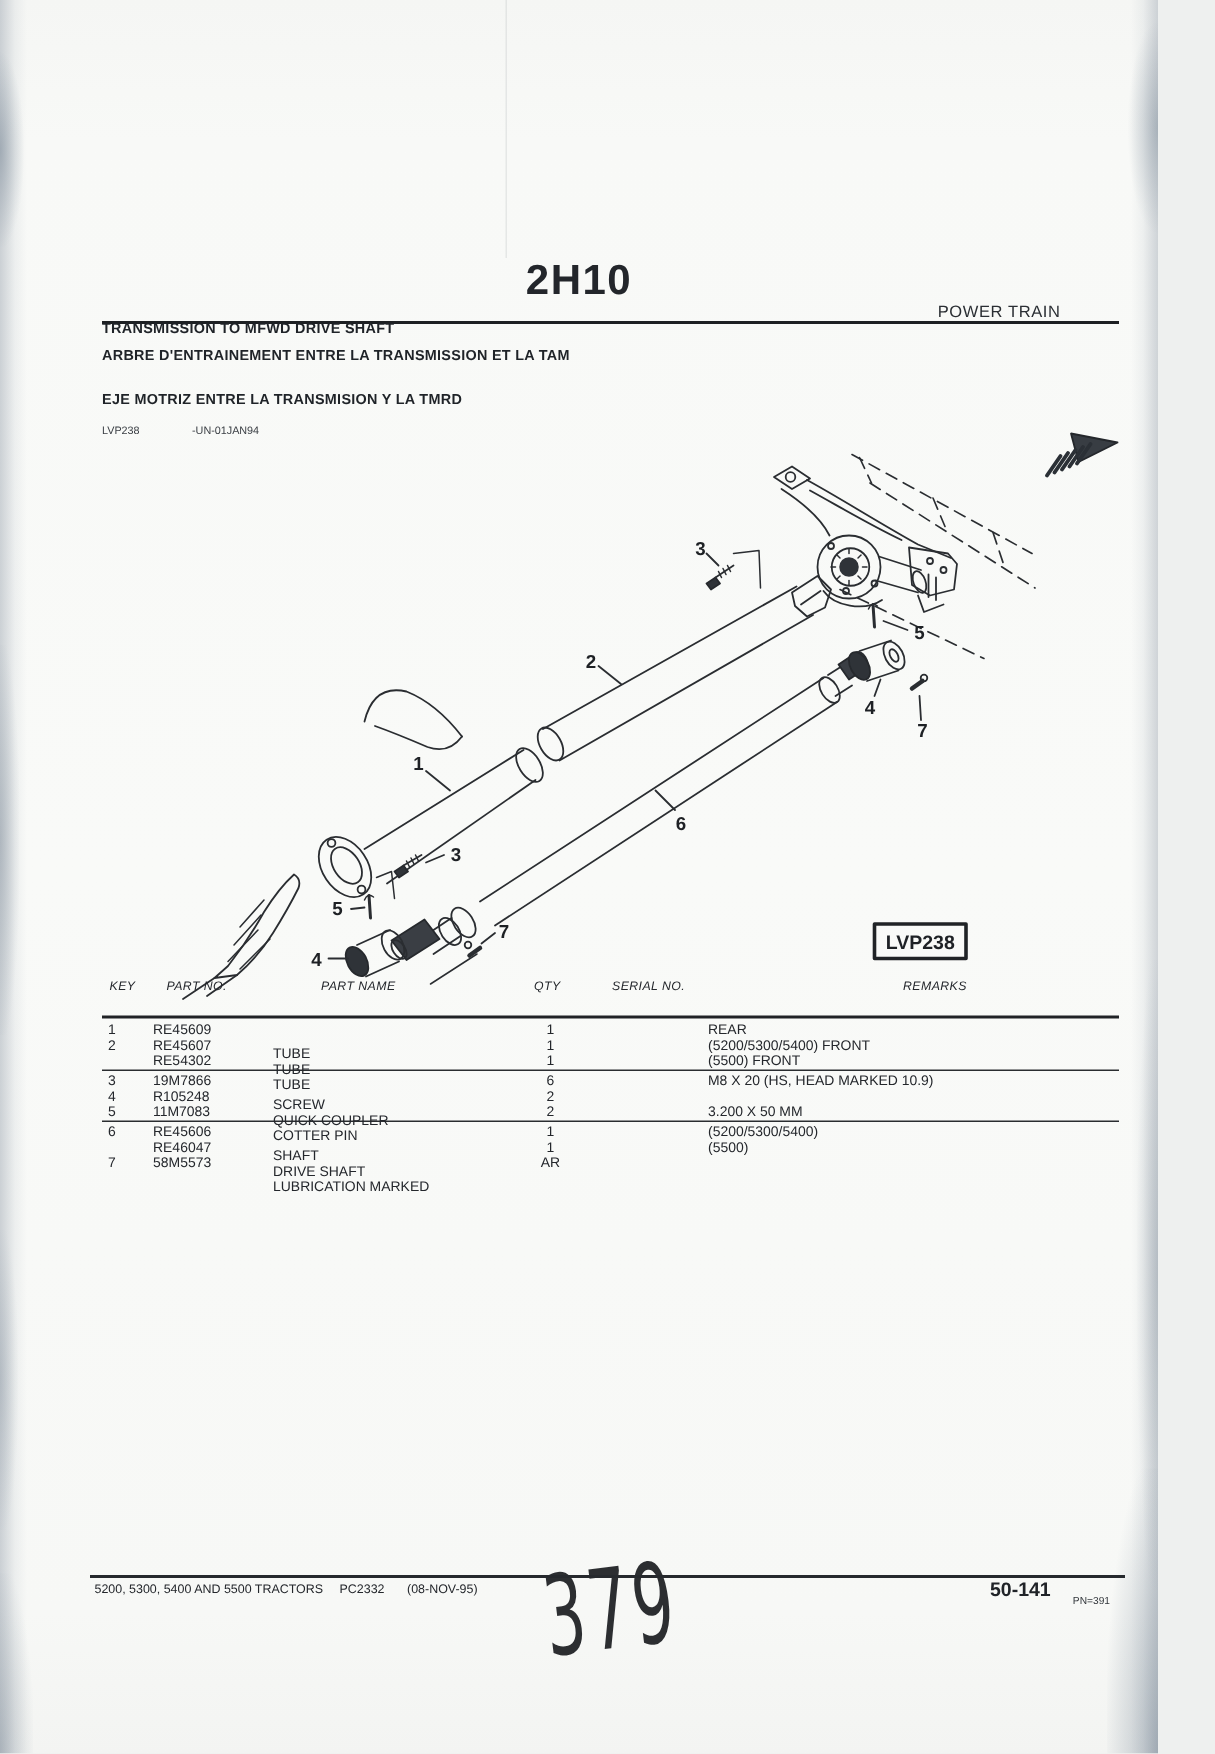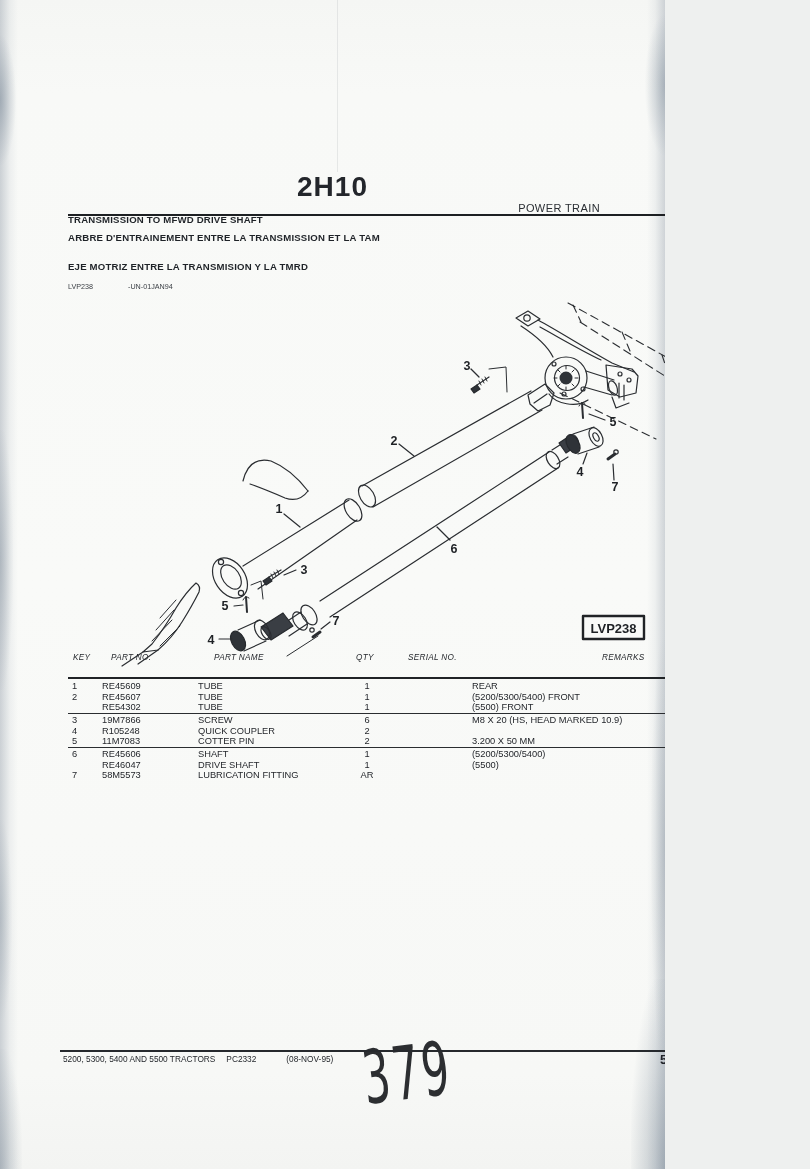--- a/index.html
+++ b/index.html
@@ -1,18 +1,18 @@
 <!DOCTYPE html>
 <html><head>
 <meta charset="utf-8">
 <style>
   html,body{margin:0;padding:0;}
   body{width:810px;height:1169px;overflow:hidden;background:#eef0ef;
        font-family:"Liberation Sans", sans-serif;}
-  .page{position:relative;width:665px;height:1169px;overflow:hidden;
+  .page{position:relative;width:772px;height:1169px;overflow:hidden;
         background:linear-gradient(180deg,#f5f6f4 0%,#f8f9f7 8%,#f9faf8 50%,#f7f8f6 92%,#f3f4f2 100%);
         color:#1f2328;}
   
   .edge{position:absolute;top:0;bottom:0;width:18px;pointer-events:none;}
   .edge.l{left:0;background:linear-gradient(90deg,rgba(148,158,170,.45),rgba(168,178,188,.15) 55%,transparent);}
   .edge.r{right:0;background:linear-gradient(270deg,rgba(148,158,170,.42),rgba(168,178,188,.14) 55%,transparent);}
   .smudge{position:absolute;pointer-events:none;}
   .sm1{left:0;top:35px;width:16px;height:130px;background:radial-gradient(ellipse at left,rgba(110,126,142,.45),transparent 72%);}
   .sm2{right:0;top:15px;width:20px;height:140px;background:radial-gradient(ellipse at right,rgba(110,126,142,.40),transparent 72%);}
   .sm3{left:0;top:430px;width:13px;height:260px;background:radial-gradient(ellipse at left,rgba(120,134,148,.35),transparent 75%);}
@@ -32,27 +32,27 @@
   .figcap{position:absolute;left:68px;top:282px;font-size:7.2px;color:#3c4046;}
   .figcap .fd{position:absolute;left:60px;top:0;white-space:nowrap;}
   
   svg.diagram{position:absolute;left:0;top:0;width:810px;height:1169px;pointer-events:none;}
   
   .th{position:absolute;font-size:8.2px;letter-spacing:.3px;color:#24272c;font-style:italic;}
   .sep{position:absolute;background:#2a2d30;height:1.4px;left:68px;width:678px;}
   .sep.bold{height:2px;background:#202326;}
   .t-row{position:absolute;left:0;width:810px;height:11px;font-size:9.3px;color:#24272c;}
   .t-row span{position:absolute;white-space:nowrap;}
-  .ck{left:72px;}  .cp{left:102px;}  .cn{left:198px;}
+  .ck{left:72px;}  .cp{left:102px;}  .cn{left:182px;margin-top:16px;}
   .cq{left:354px;width:26px;text-align:center;}
   .cr{left:472px;}
   
   .f-rule{position:absolute;left:60px;top:1050px;width:690px;height:1.6px;background:#26292d;}
   .f-left{position:absolute;left:63px;top:1054px;font-size:8.3px;color:#24272c;white-space:nowrap;}
-  .f-left .gap1{margin-left:11px;} .f-left .gap2{margin-left:30px;}
+  .f-left .gap1{margin-left:11px;} .f-left .gap2{margin-left:15px;}
   .f-page{position:absolute;left:660px;top:1052px;width:80px;text-align:left;
           font-size:13px;font-weight:bold;color:#202328;}
   .f-pn{position:absolute;left:660px;top:1064px;width:80px;text-align:right;
         font-size:6.8px;color:#33373c;}
 </style>
 </head>
 <body>
 
 <div class="page">
 
@@ -317,21 +317,21 @@
   <div class="t-row" style="top:759.5px">
     <span class="ck"></span>
     <span class="cp">RE46047</span>
     <span class="cn">DRIVE SHAFT</span>
     <span class="cq">1</span>
     <span class="cr">(5500)</span>
   </div>
   <div class="t-row" style="top:770px">
     <span class="ck">7</span>
     <span class="cp">58M5573</span>
-    <span class="cn">LUBRICATION FITTING</span>
+    <span class="cn">LUBRICATION MARKED</span>
     <span class="cq">AR</span>
     <span class="cr"></span>
   </div>
 
   <div class="f-rule"></div>
   <div class="f-left">
     <span>5200, 5300, 5400 AND 5500 TRACTORS</span><span class="gap1">PC2332</span><span class="gap2">(08-NOV-95)</span>
   </div>
   <div class="f-page">50-141</div>
   <div class="f-pn">PN=391</div>

